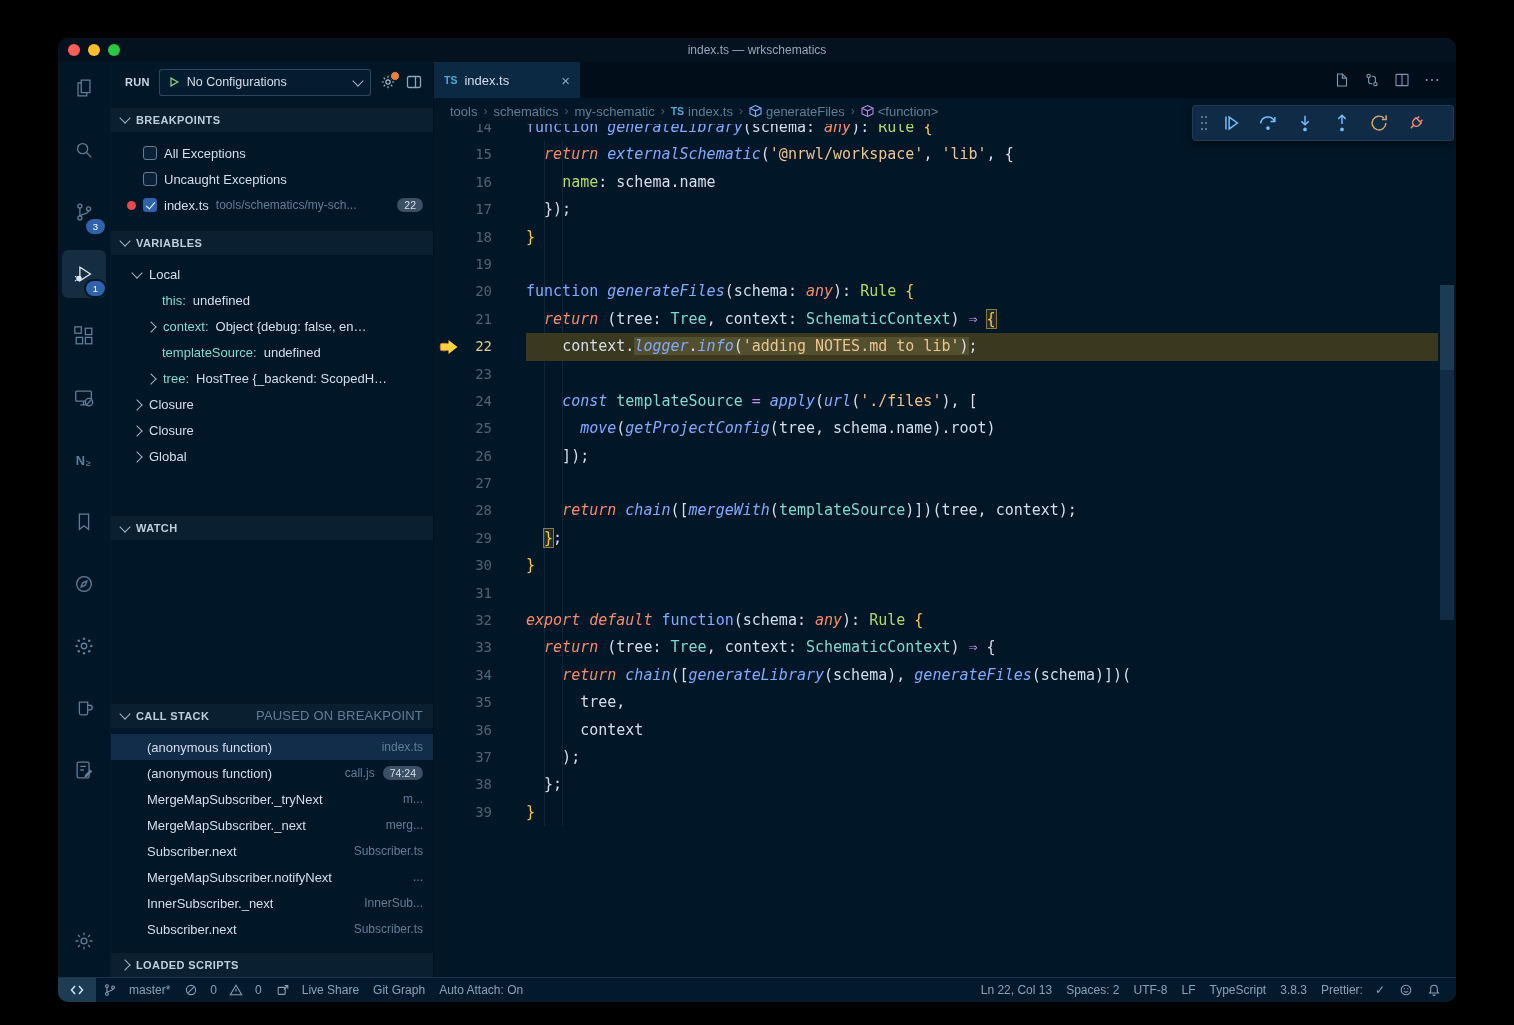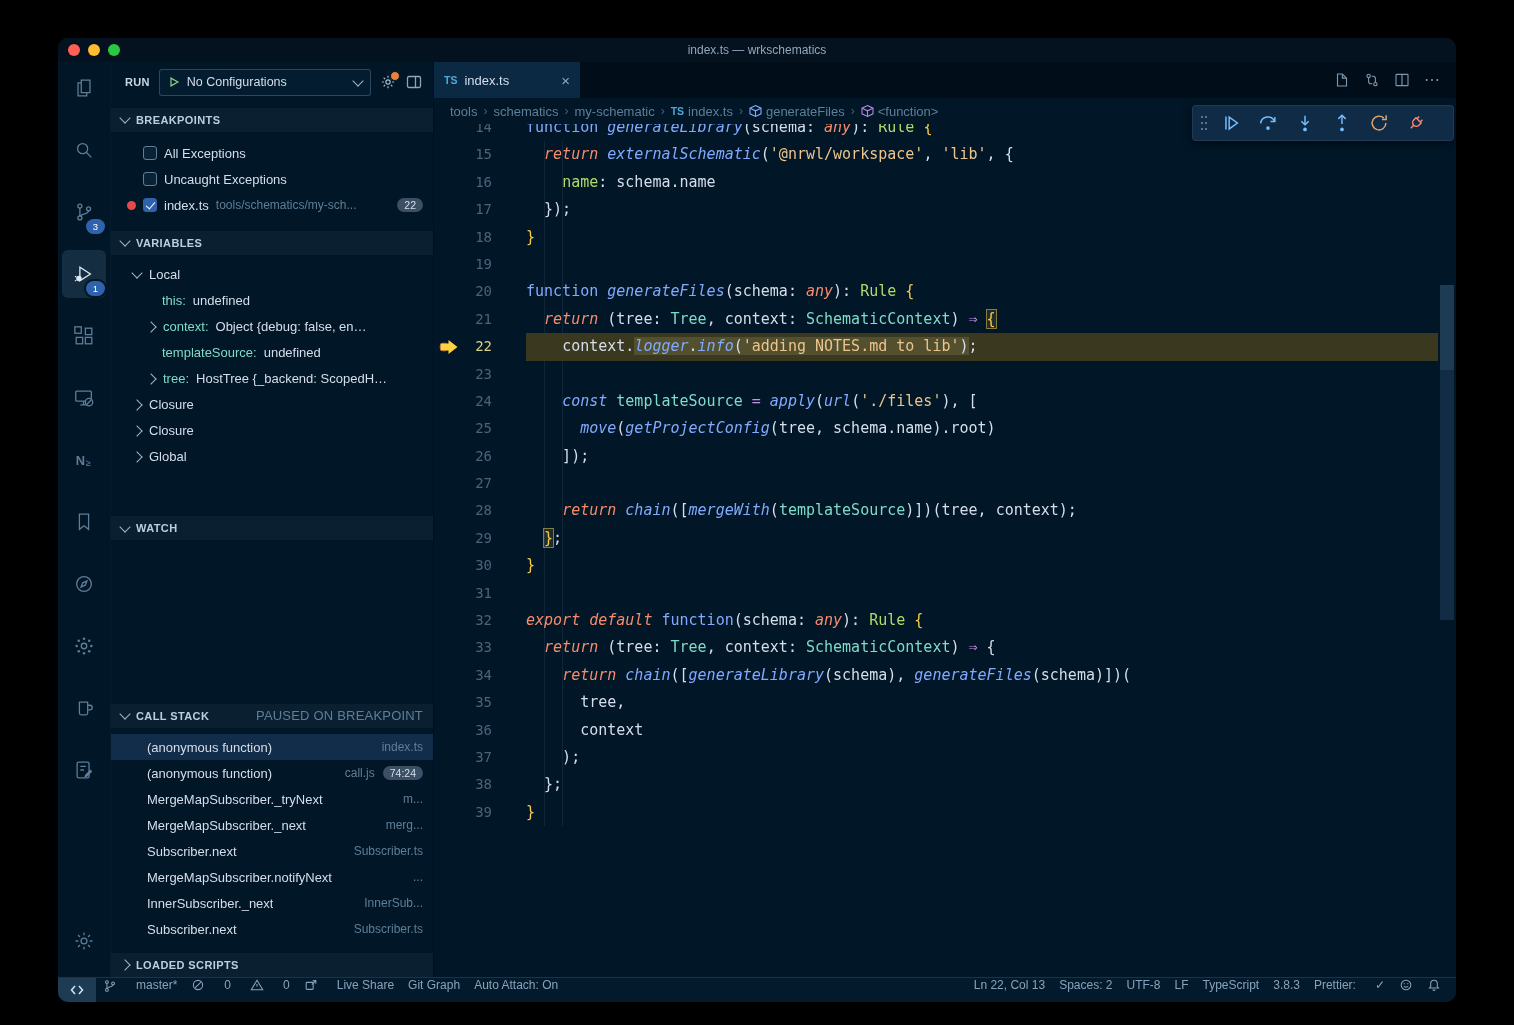--- a/index.html
+++ b/index.html
@@ -118,21 +118,21 @@
   .tok-op{color:#c792ea;}
   .tok-var{color:#7fdbca;}
   .tok-gold{color:#f7ca4c;}
   .tok-match{color:#f7ca4c;border:1px solid rgba(247,202,76,.5);background:rgba(247,202,76,.12);margin:-1px;}
   .tok-shl{background:rgba(236,224,148,.14);}
   
   .statusbar{height:24px;flex:0 0 auto;background:#031a2c;border-top:1px solid rgba(95,126,151,.25);
              display:flex;align-items:center;font-size:12px;color:#86a3bb;}
   .remote{width:38px;height:100%;background:#1d3b53;display:flex;align-items:center;
           justify-content:center;color:#cfe6f5;flex:0 0 auto;}
-  .sb-item{display:flex;align-items:flex-start;gap:19px;padding:0 7px;white-space:nowrap;height:100%;}
+  .sb-item{display:flex;align-items:center;gap:12px;padding:0 7px;white-space:nowrap;height:100%;}
   .sb-right{margin-left:auto;display:flex;align-items:center;padding-right:8px;height:100%;}
   svg{display:block;}
 </style>
 </head>
 <body>
 
 <div class="window">
 
   <div class="titlebar">
     <div class="lights">

